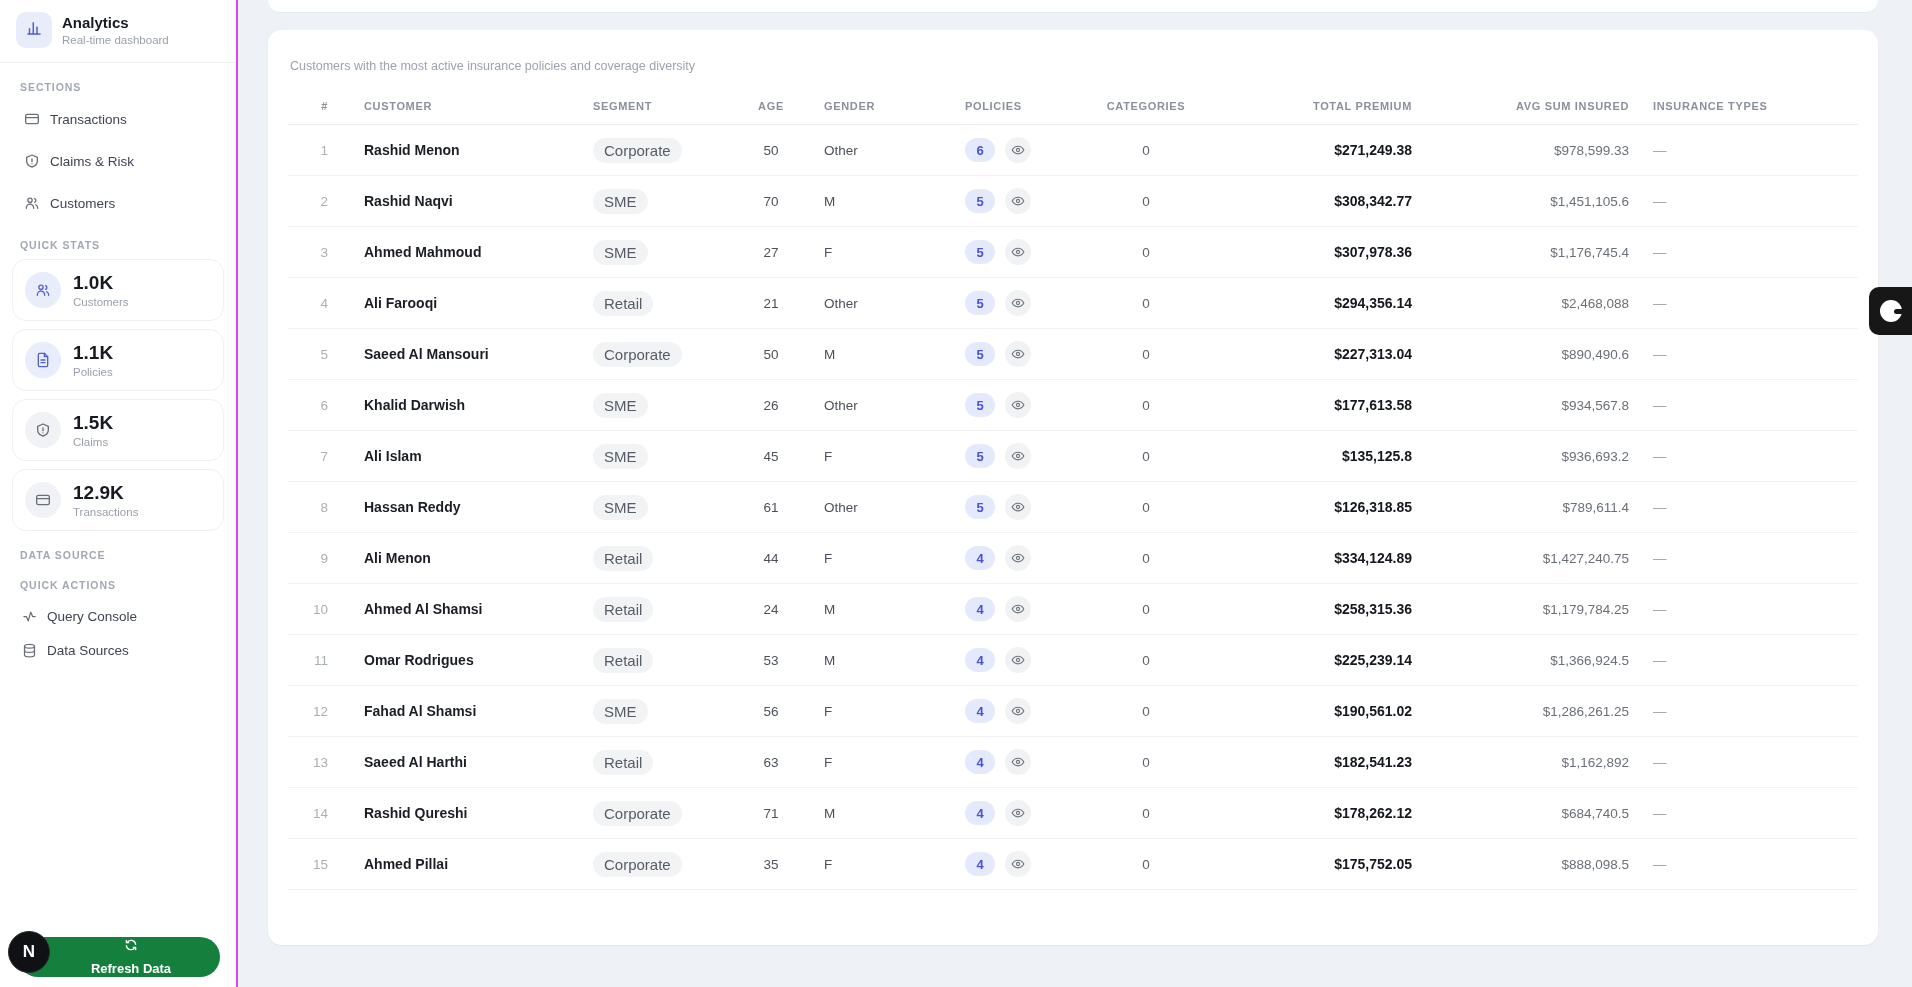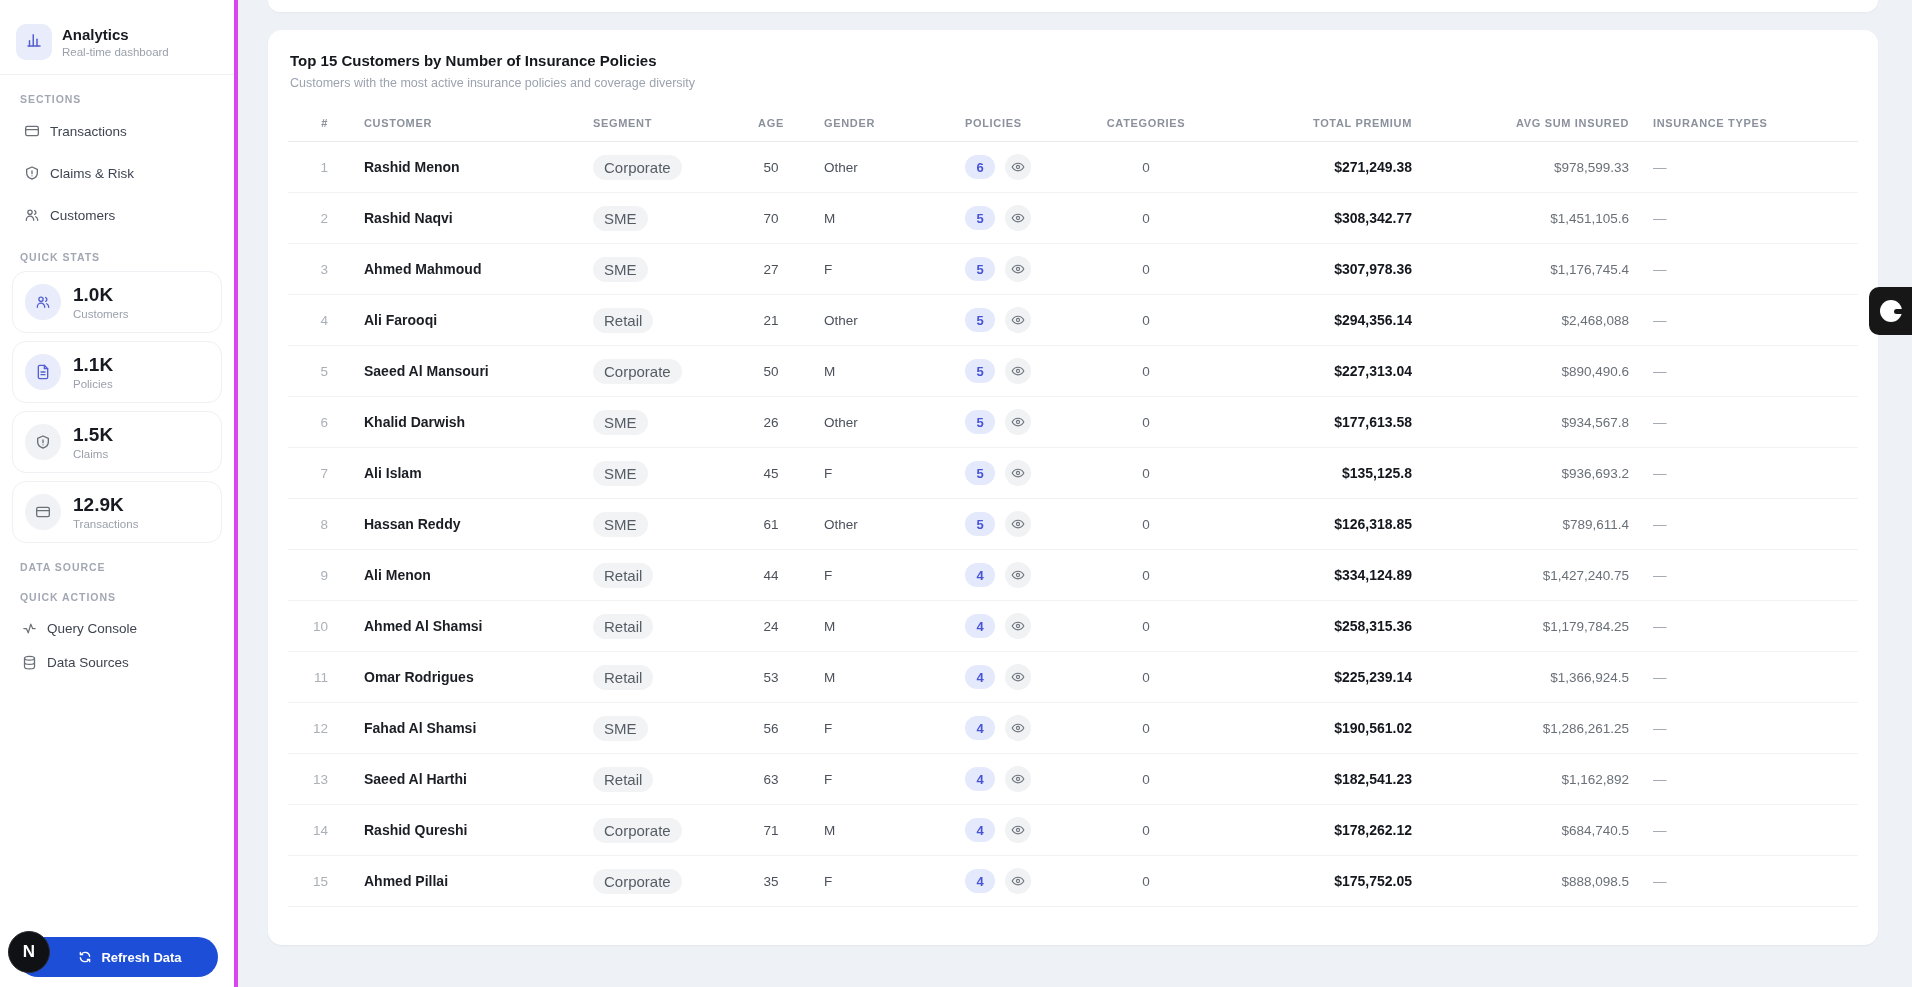--- a/index.html
+++ b/index.html
@@ -4,21 +4,21 @@
 <style>
   * { margin:0; padding:0; box-sizing:border-box; }
   html,body { width:1912px; height:987px; overflow:hidden; }
   body {
     font-family:"Liberation Sans","DejaVu Sans",sans-serif;
     background:#eef2f7; color:#1a1e24; display:flex;
   }
   
   .sidebar {
     width:238px; min-width:238px; height:100%; background:#ffffff;
-    border-right:4px solid #d946ef; position:relative; padding:22px 12px 0 12px;
+    border-right:2px solid #d946ef; position:relative; padding:10px 12px 0 12px;
   }
   .side-header { display:flex; align-items:center; gap:10px; padding:2px 4px 14px 4px; border-bottom:1px solid #eff1f5; margin:0 -12px; padding-left:16px; padding-right:16px; }
   .logo-box { width:36px; height:36px; border-radius:10px; background:#e8ecfb; color:#5560d0; display:flex; align-items:center; justify-content:center; }
   .app-title { font-size:15px; font-weight:700; color:#171b21; line-height:1.2; }
   .app-sub { font-size:11.5px; color:#9aa1ab; margin-top:2px; }
   .section-label { font-size:10.5px; font-weight:600; letter-spacing:.09em; color:#a2a8b3; margin:18px 8px 8px 8px; }
   .nav-item {
     display:flex; align-items:center; gap:10px; height:36px; padding:0 12px;
     border-radius:999px; font-size:13.5px; font-weight:500; color:#3e4450;
     cursor:pointer; margin-bottom:6px;
@@ -40,23 +40,24 @@
   .ds-name-row { display:flex; align-items:center; gap:8px; }
   .ds-dot { width:7px; height:7px; border-radius:50%; background:#9aa3ad; }
   .ds-name { font-size:13px; font-weight:700; color:#22262c; }
   .ds-line1 { font-size:11.5px; color:#8d939c; margin-top:7px; }
   .ds-line2 { font-size:11px; color:#b0b5bd; margin-top:4px; }
   .action-item { display:flex; align-items:center; gap:10px; height:34px; padding:0 10px; font-size:13.5px; color:#3e4450; cursor:pointer; }
   .action-item .nico { color:#6a7078; display:flex; }
   .side-footer { position:absolute; left:0; right:0; bottom:9px; height:48px; }
   .refresh-btn {
     position:absolute; left:18px; right:16px; bottom:1px; height:40px; border:none;
-    background:#1d4ed8; color:#fff; border-radius:999px; font-size:13px; font-weight:700;
+    background:#15803d; color:#fff; border-radius:999px; font-size:13px; font-weight:700;
     font-family:inherit; display:flex; align-items:center; justify-content:center; gap:9px; cursor:pointer;
     padding-left:24px;
+    flex-direction:column;
   }
   .n-badge {
     position:absolute; left:8px; bottom:5px; width:42px; height:42px; border-radius:50%;
     background:#101114; color:#fff; display:flex; align-items:center; justify-content:center;
     font-size:17px; font-weight:700; border:1px solid #2a2c31; cursor:pointer; z-index:2;
   }
   
   .main { flex:1; height:100%; position:relative; padding:0 34px 0 30px; }
   .prev-card-stub {
     height:12px; background:#ffffff; border-radius:0 0 14px 14px;
@@ -266,21 +267,20 @@
     <div class="n-badge">
       <span>N</span>
     </div>
   </div>
 </aside>
 
 <main class="main">
   <div class="prev-card-stub"></div>
 
   <section class="card">
-    <h2 class="card-title">Top 15 Customers by Number of Insurance Policies</h2>
     <p class="card-sub">Customers with the most active insurance policies and coverage diversity</p>
 
     <div class="tbl">
       <div class="trow thead">
         <div class="c-rank">#</div>
         <div class="c-name">CUSTOMER</div>
         <div class="c-seg">SEGMENT</div>
         <div class="c-age">AGE</div>
         <div class="c-gender">GENDER</div>
         <div class="c-pol">POLICIES</div>

